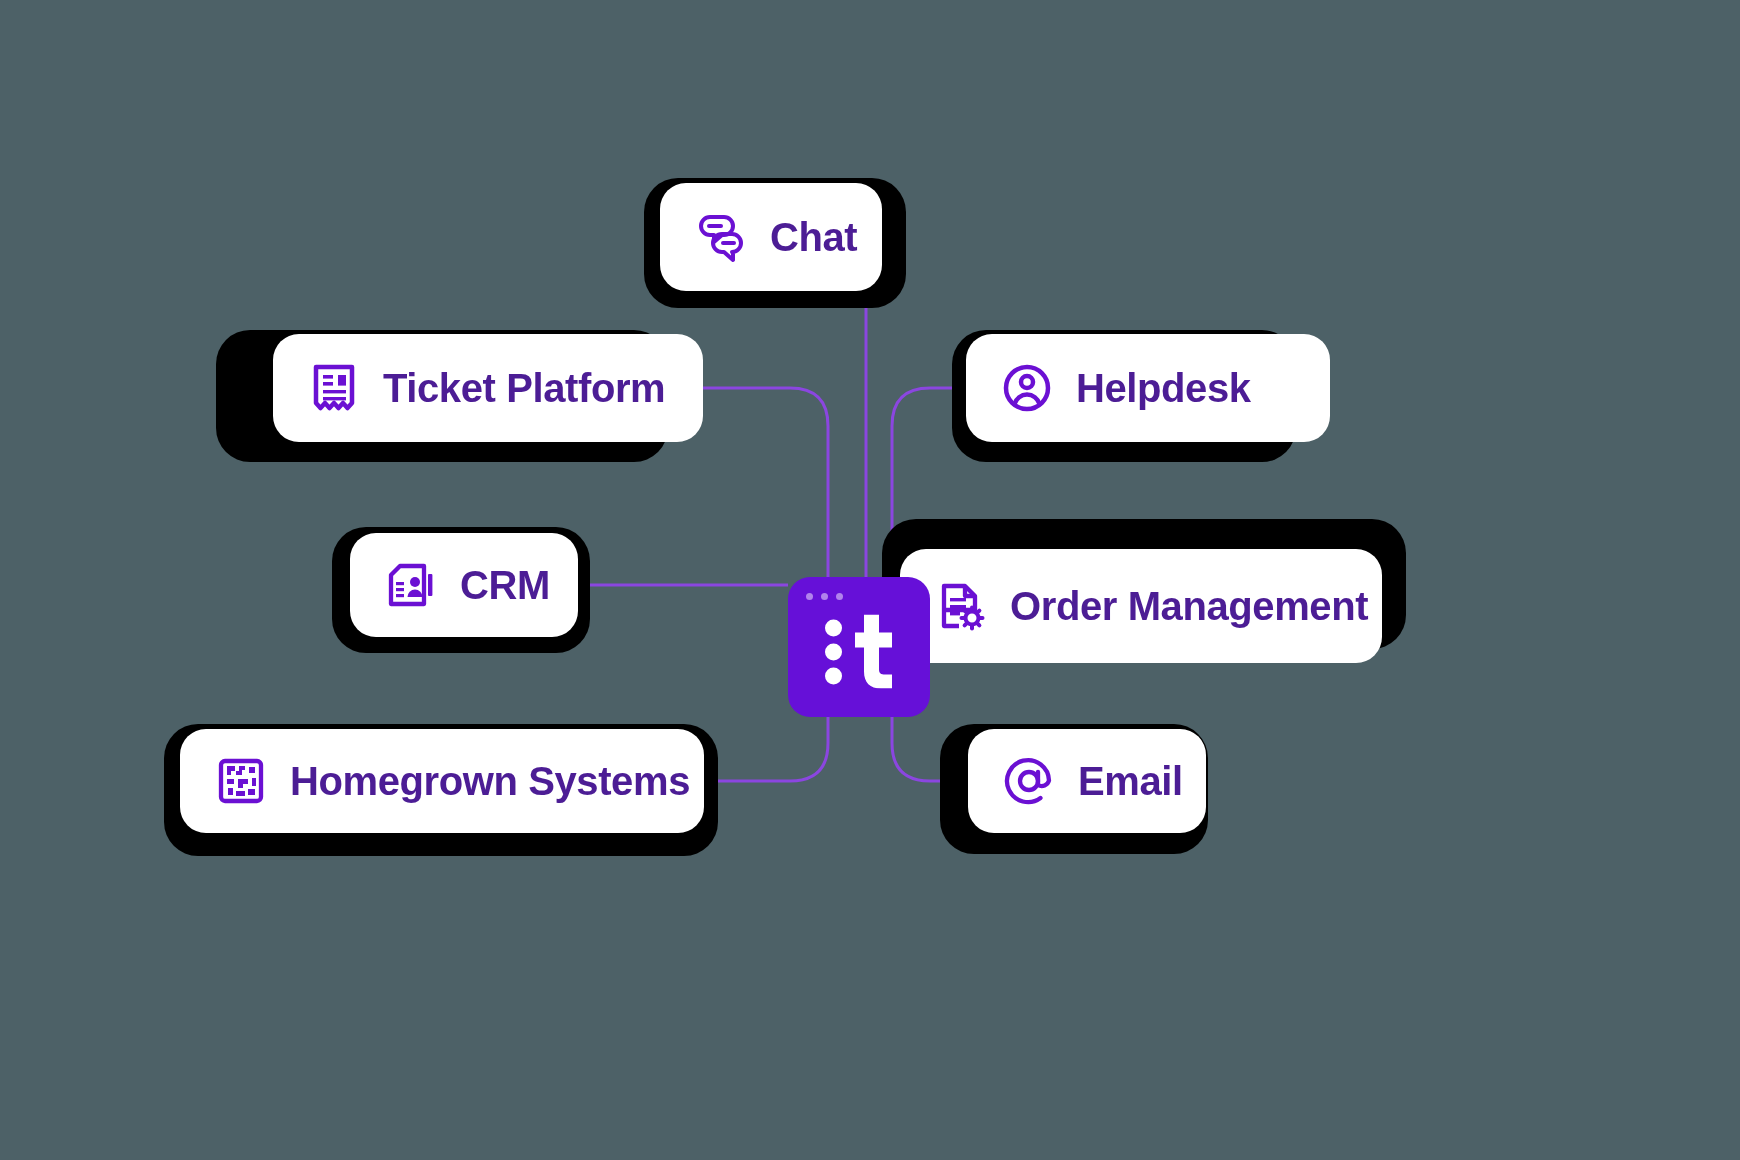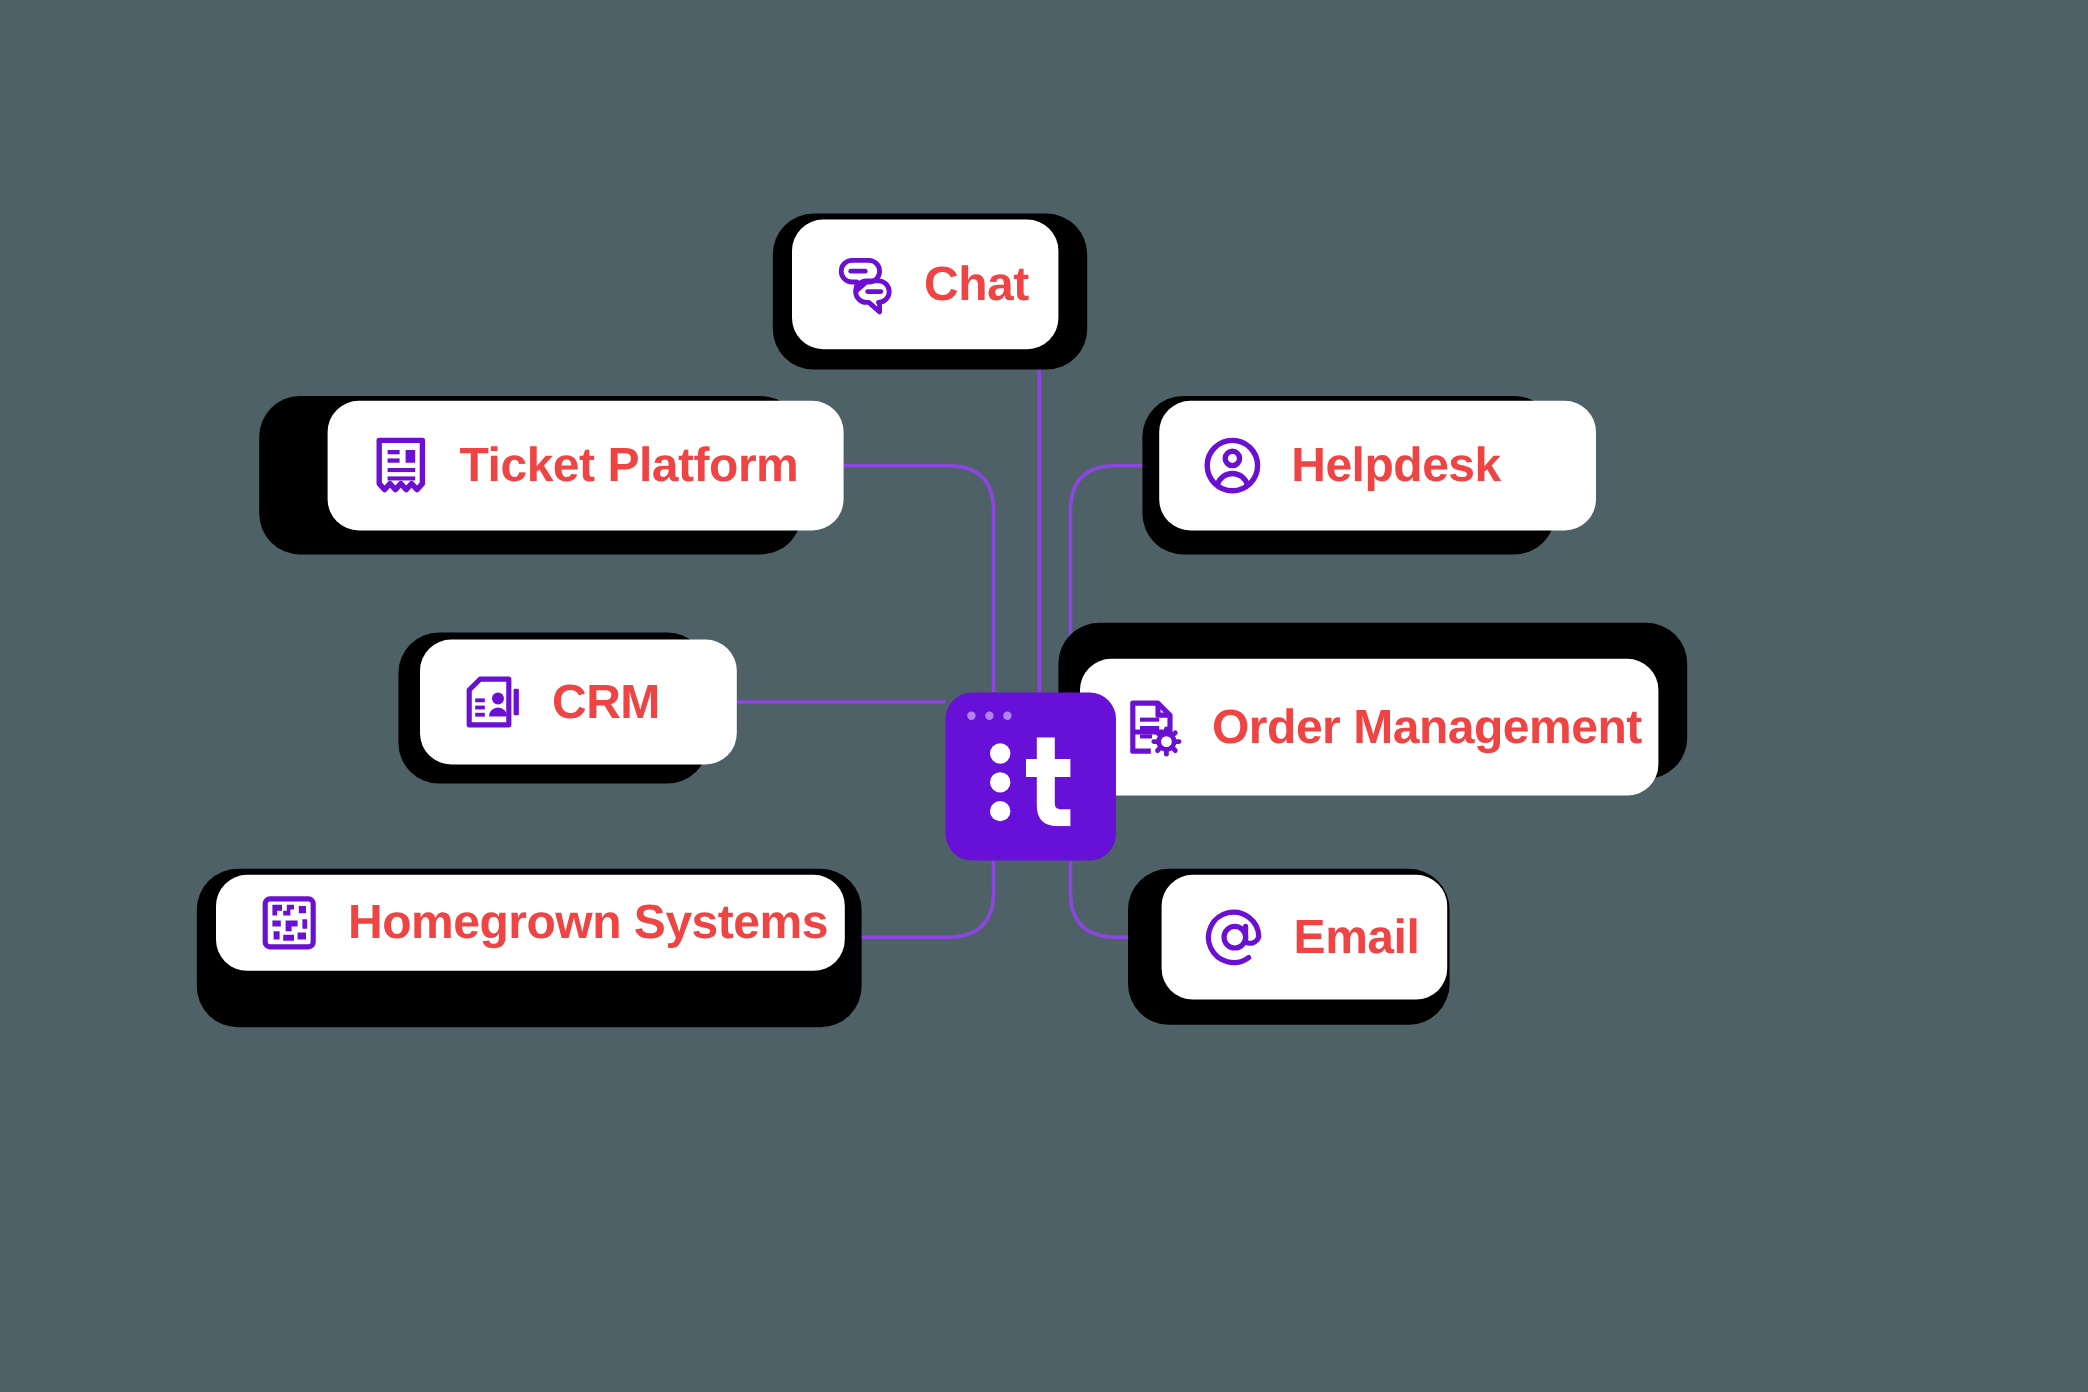--- a/index.html
+++ b/index.html
@@ -28,21 +28,21 @@
     box-sizing:border-box;
     z-index:5;
   }
   .shadow{
     position:absolute;
     background:#000000;
     border-radius:34px;
     z-index:4;
   }
   .node .lbl{
-    color:#ef4444;
+    color:#4c1d95;
     font-weight:700;
     font-size:40px;
     letter-spacing:-0.4px;
     white-space:nowrap;
     line-height:1;
   }
   .node .ico{
     width:54px;height:54px;
     flex:0 0 54px;
     display:block;
@@ -159,21 +159,21 @@
     <span class="ico">
       <svg viewBox="0 0 54 54" xmlns="http://www.w3.org/2000/svg">
         <circle cx="27" cy="27" r="21" fill="none" stroke="#6b10d3" stroke-width="4.5"></circle>
         <circle cx="27" cy="21" r="6" fill="none" stroke="#6b10d3" stroke-width="4.5"></circle>
         <path d="M14.5 43 a13 13 0 0 1 25 0" fill="none" stroke="#6b10d3" stroke-width="4.5" stroke-linecap="round"></path>
       </svg>
     </span>
     <span class="lbl">Helpdesk</span>
   </div>
 
-  <div class="node" style="left:350px;top:533px;width:264px;height:104px;">
+  <div class="node" style="left:350px;top:533px;width:228px;height:104px;">
     <span class="ico">
       <svg viewBox="0 0 54 54" xmlns="http://www.w3.org/2000/svg">
         <path d="M7 17 l9 -9 h24 v38 h-33 z" fill="none" stroke="#6b10d3" stroke-width="4.3" stroke-linejoin="round"></path>
         <rect x="44" y="16" width="4.4" height="22" rx="1" fill="#6b10d3"></rect>
         <circle cx="31" cy="24" r="5" fill="#6b10d3"></circle>
         <path d="M23.5 39 a7.5 7.5 0 0 1 15 0 z" fill="#6b10d3"></path>
         <rect x="12" y="24" width="8" height="3.2" fill="#6b10d3"></rect>
         <rect x="12" y="30" width="8" height="3.2" fill="#6b10d3"></rect>
         <rect x="12" y="36" width="8" height="3.2" fill="#6b10d3"></rect>
       </svg>
@@ -198,21 +198,21 @@
           <line x1="30.6" y1="31.6" x2="32.4" y2="33.4"></line>
           <line x1="43.6" y1="44.6" x2="45.4" y2="46.4"></line>
           <line x1="45.4" y1="31.6" x2="43.6" y2="33.4"></line>
           <line x1="32.4" y1="44.6" x2="30.6" y2="46.4"></line>
         </g>
       </svg>
     </span>
     <span class="lbl">Order Management</span>
   </div>
 
-  <div class="node" style="left:180px;top:729px;width:524px;height:80px;justify-content:space-between;">
+  <div class="node" style="left:180px;top:729px;width:524px;height:104px;justify-content:space-between;">
     <span class="ico">
       <svg viewBox="0 0 54 54" xmlns="http://www.w3.org/2000/svg">
         <rect x="7" y="7" width="40" height="40" rx="4" fill="none" stroke="#6b10d3" stroke-width="4.3"></rect>
         <g fill="#6b10d3">
           <path d="M13 12 h8 v5 h-4 v4 h-4 z"></path>
           <path d="M25 12 h6 v4 h-3 v5 h-6 v-4 h3 z"></path>
           <path d="M35 13 h6 v6 h-6 z"></path>
           <path d="M13 25 h7 v5 h-7 z"></path>
           <path d="M24 25 h10 v5 h-5 v4 h-5 z"></path>
           <path d="M38 24 h4 v8 h-4 z"></path>

